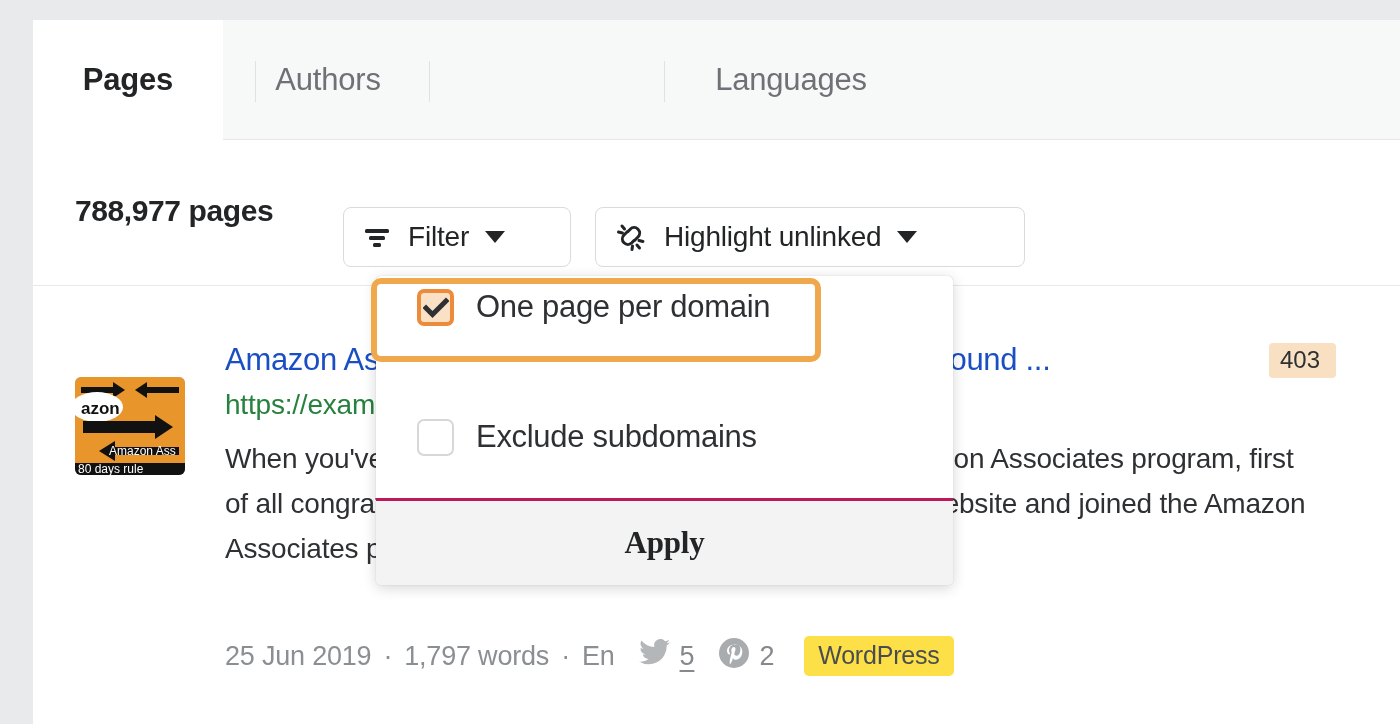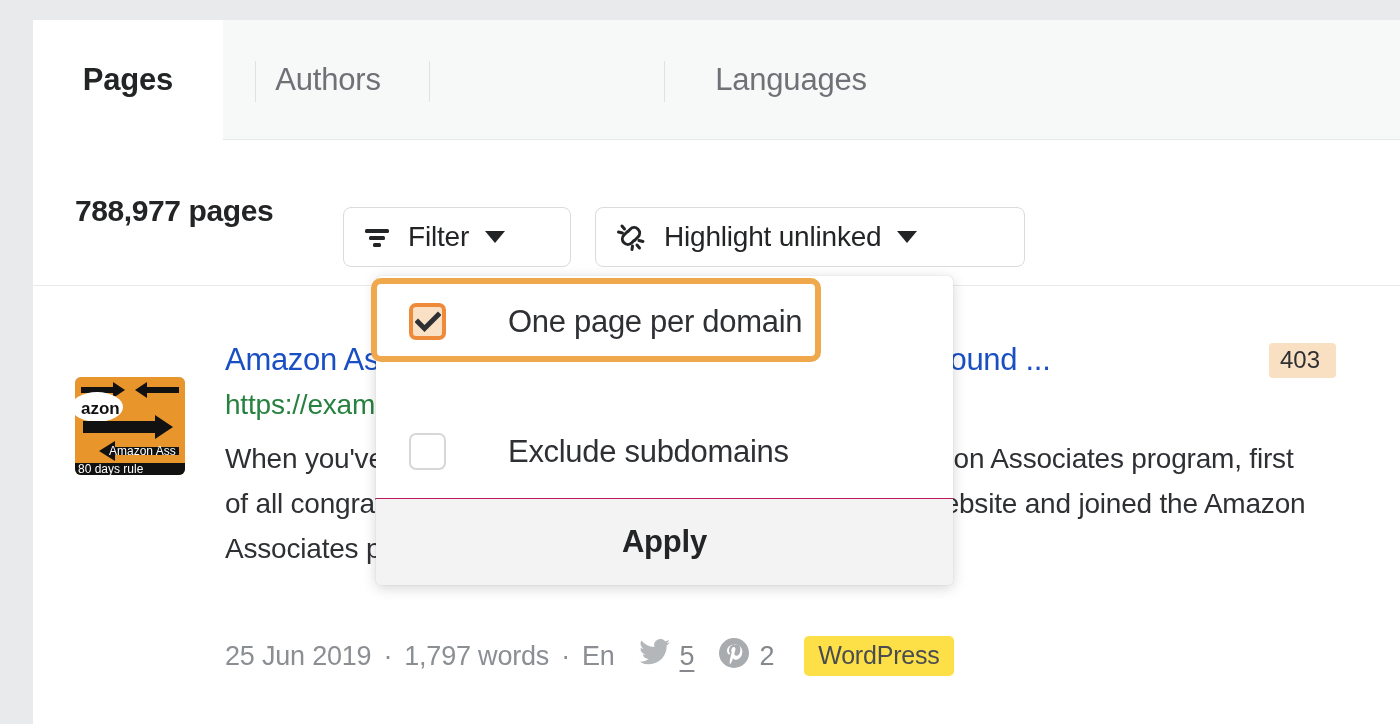--- a/index.html
+++ b/index.html
@@ -158,48 +158,47 @@
     position: absolute;
     left: 343px; top: 256px;
     width: 577px; height: 309px;
     background: #ffffff;
     border-radius: 5px;
     box-shadow: 0 3px 14px rgba(0,0,0,0.17), 0 0 1px rgba(0,0,0,0.25);
     z-index: 50;
   }
   .dd-list { position: absolute; left: 0; top: 0; width: 577px; height: 222px; }
   .dd-item {
-    position: absolute; left: 8px; width: 577px; height: 65px;
-    display: flex; align-items: center;
+    position: absolute; left: 16px; width: 577px; height: 65px;
+    display: flex; 
     padding-left: 25px;
     cursor: pointer;
     user-select: none;
-    gap: 40px;
   }
   .dd-label { font-size: 31px; color: #2e3033; letter-spacing: -0.3px; margin-left: 22px; }
   .cbox {
     width: 37px; height: 37px;
     border-radius: 7px;
     border: 2px solid #d5d7d9;
     background: #ffffff;
     flex: none;
     display: flex; align-items: center; justify-content: center;
   }
   .cbox.checked {
     border: 4px solid #ed8b3a;
     background: #fae0c4;
   }
   .dd-footer {
     position: absolute; left: 0; bottom: 0;
     width: 577px; height: 87px;
     background: #f3f3f3;
-    border-top: 1px solid #be185d;
+    border-top: 3px solid #be185d;
     border-radius: 0 0 5px 5px;
     display: flex; align-items: center; justify-content: center;
-    cursor: pointer; user-select: none;
+    cursor: pointer; user-select: none; font-family: Liberation Serif, serif;
   }
   .dd-footer-label { font-size: 31px; font-weight: bold; color: #222426; letter-spacing: -0.2px; }
 
   
   .highlight-box {
     position: absolute;
     left: 338px; top: 258px;
     width: 450px; height: 84px;
     border: 6px solid #efa84b;
     border-radius: 10px;

